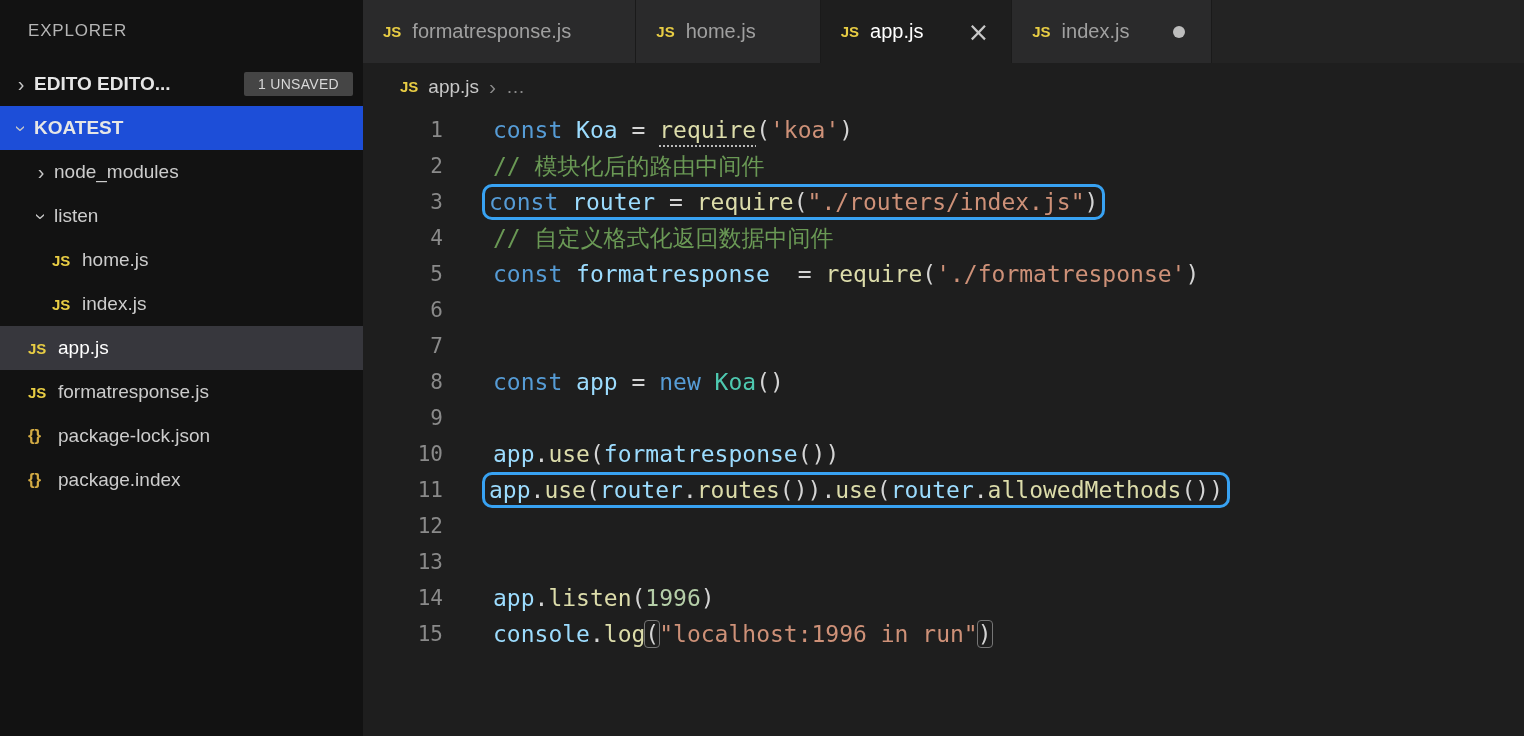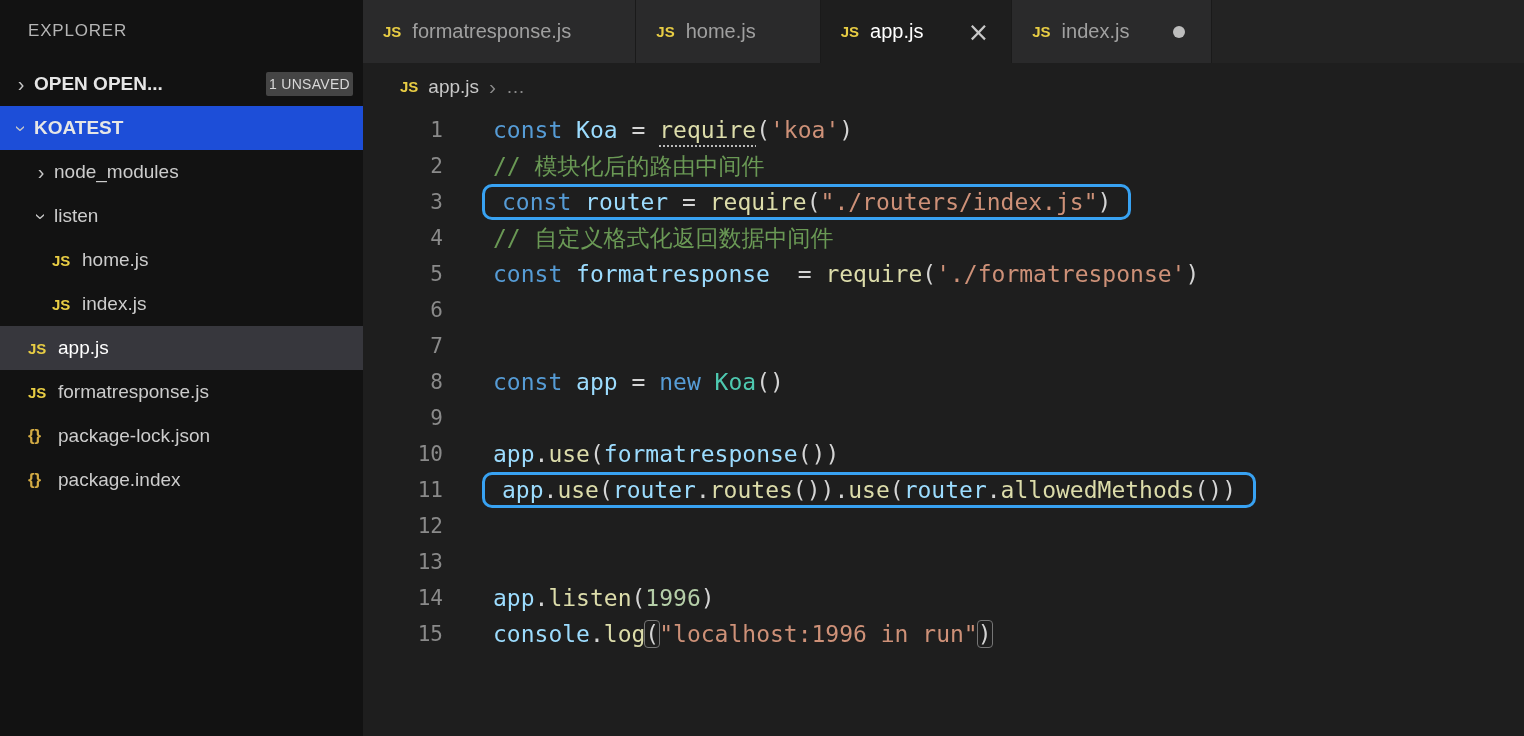--- a/index.html
+++ b/index.html
@@ -27,21 +27,21 @@
     padding: 0 10px 0 8px; font-size: 19px; font-weight: 700; color: #e6e6e6;
   }
   .section-row.koatest { background: #1d4ed8; }
   .chev {
     width: 26px; display: inline-flex; justify-content: center;
     font-size: 20px; color: #c8c8c8; font-weight: 400; flex-shrink: 0;
   }
   .chev.exp { transform: rotate(90deg); }
   .badge {
     margin-left: auto; background: #454545; color: #d8d8d8;
-    font-size: 14px; font-weight: 400; padding: 4px 3px; border-radius: 2px;
+    font-size: 14px; font-weight: 400; padding: 4px 14px; border-radius: 2px;
     letter-spacing: 0.3px;
   }
   .tree { display: flex; flex-direction: column; }
   .tree-row {
     height: 44px; display: flex; align-items: center;
     font-size: 19px; color: #cccccc; white-space: nowrap; cursor: pointer;
   }
   .tree-row.selected { background: var(--selection-row, #37373d); color: #ffffff; }
   .tree-row.lvl1 { padding-left: 28px; }
   .tree-row.lvl1-file { padding-left: 28px; }
@@ -112,36 +112,36 @@
     text-decoration-color: #bbbbbb;
     text-decoration-thickness: 2px;
     text-underline-offset: 7px;
   }
   .bracket { outline: 1px solid #767676; border-radius: 3px; }
 
   .hl {
     display: inline-block;
     border: 3px solid var(--annotation-blue, #38a2f2);
     border-radius: 10px;
-    padding: 2px 17px;
+    padding: 2px 4px;
     margin-left: -11px;
     line-height: 1.15;
   }
 </style>
 </head>
 <body>
 
 <div class="app">
 
   <aside class="sidebar">
     <div class="explorer-title">EXPLORER</div>
 
     <div class="section-row">
       <span class="chev">›</span>
-      <span>OPEN OPEN...</span>
+      <span>EDITO EDITO...</span>
       <span class="badge">1 UNSAVED</span>
     </div>
 
     <div class="section-row koatest">
       <span class="chev exp">›</span>
       <span>KOATEST</span>
     </div>
 
     <div class="tree">
       <div class="tree-row lvl1">

